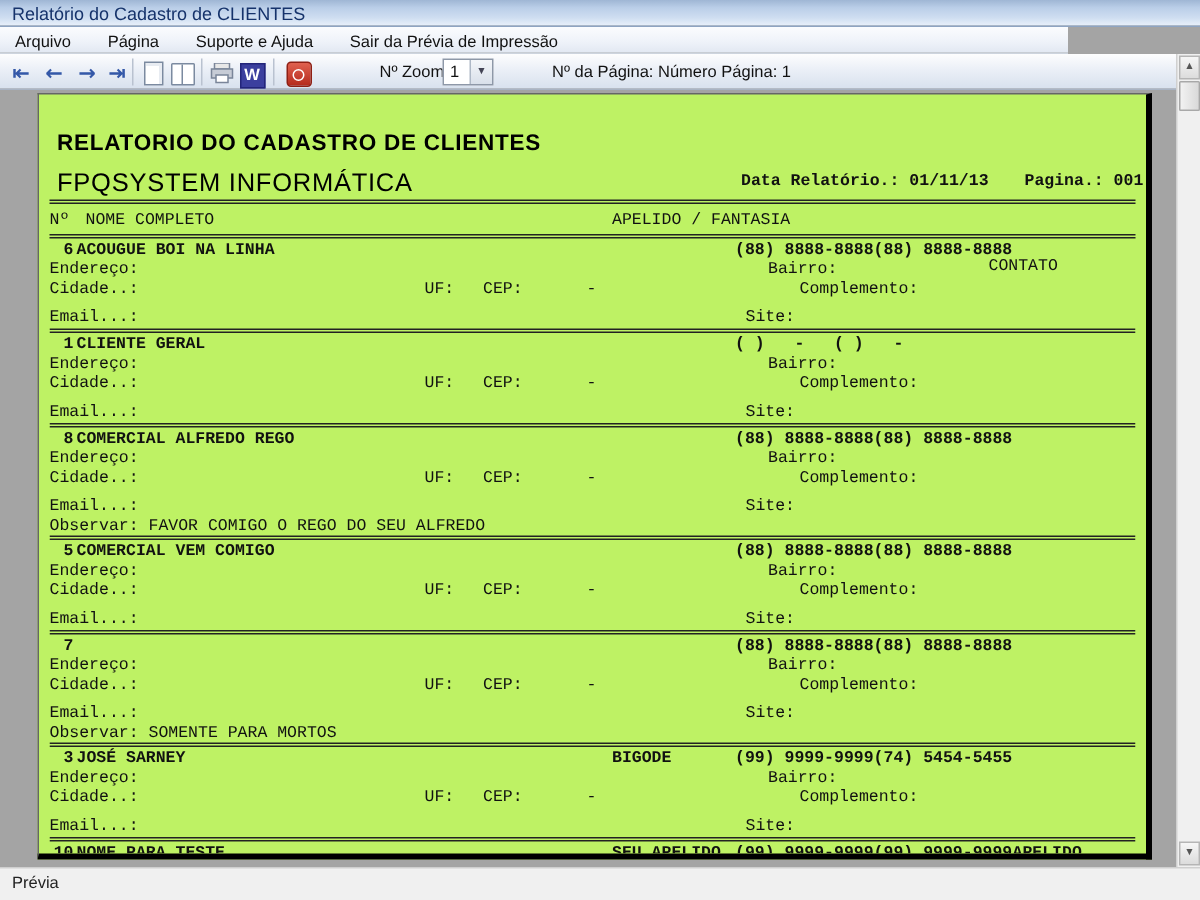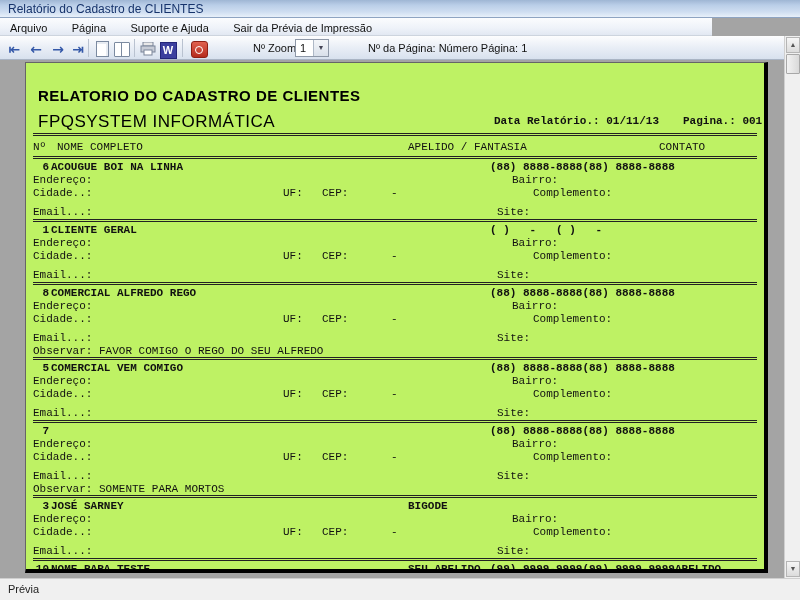--- a/index.html
+++ b/index.html
@@ -63,21 +63,21 @@
   .rrow.obs{height:12px;}
   .f{position:absolute;top:0;white-space:pre;line-height:13px;}
   .b{font-weight:bold;}
   .x-num{left:0;width:16px;text-align:right;}
   .x-name{left:18px;}
   .x-colnum{left:0;}
   .x-colname{left:24px;}
   .x-ape{left:335px;margin-left:40px;}
   .x-tel{left:457px;}
   .x-cont{left:642px;}
-  .x-colcont{left:626px;}
+  .x-colcont{left:626px;margin-top:31px;}
   .x-lab{left:0;}
   .x-uf{left:250px;}
   .x-cep{left:289px;}
   .x-dash{left:358px;}
   .x-bai{left:479px;}
   .x-comp{left:464px;margin-left:36px;}
   .x-site{left:464px;}
   .x-obs{left:66px;}
 
   
@@ -304,20 +304,21 @@
       <span class="f x-lab">Observar:</span>
       <span class="f x-obs">SOMENTE PARA MORTOS</span>
     </div>
   </div>
 
   <div class="record">
     <div class="rrow">
       <span class="f x-num b">3</span>
       <span class="f x-name b">JOSÉ SARNEY</span>
       <span class="f x-ape b">BIGODE</span>
+      <span class="f x-tel b">(99) 9999-9999(74) 5454-5455</span>
       <span class="f x-cont b"></span>
     </div>
     <div class="rrow">
       <span class="f x-lab">Endereço:</span>
       <span class="f x-bai">Bairro:</span>
     </div>
     <div class="rrow">
       <span class="f x-lab">Cidade..:</span>
       <span class="f x-uf">UF:</span>
       <span class="f x-cep">CEP:</span>

